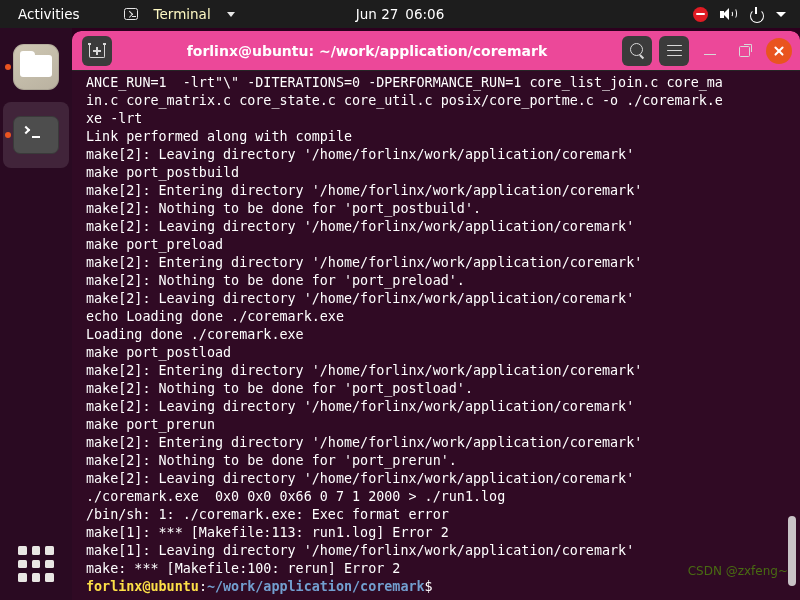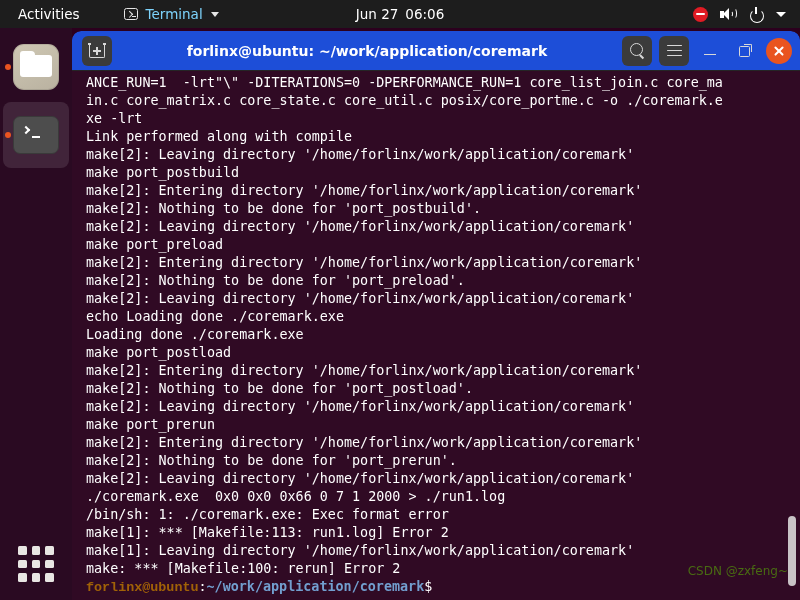--- a/index.html
+++ b/index.html
@@ -36,25 +36,25 @@
     padding: 0 10px 0 18px;
     height: 28px;
     display: flex;
     align-items: center;
     color: #ffffff;
     font-size: 13.5px;
   }
   #app-menu {
     display: flex;
     align-items: center;
-    gap: 8px;
+    gap: 16px;
     margin-left: 28px;
     height: 28px;
     padding: 0 6px;
-    color: #7dd3fc;
+    color: #fef9c3;
     font-size: 13.5px;
   }
   .term-mini-icon {
     width: 14px; height: 12px;
     border: 1.4px solid #e6e6e6;
     border-radius: 2.5px;
     position: relative;
     display: inline-block;
   }
   .term-mini-icon::before {
@@ -272,21 +272,21 @@
     width: 728px;
     height: 569px;
     background: #300a24;
     border-radius: 9px 9px 0 0;
     overflow: hidden;
     z-index: 30;
   }
   #titlebar {
     position: relative;
     height: 40px;
-    background: #1d4ed8;
+    background: #ec4899;
     display: flex;
     align-items: center;
     padding: 0 8px 0 10px;
     border-radius: 9px 9px 0 0;
     border-bottom: 1px solid #252525;
   }
   .tb-btn {
     width: 30px; height: 30px;
     border-radius: 6px;
     background: #3b3b3b;
@@ -431,21 +431,21 @@
   #term-text {
     font-family: "DejaVu Sans Mono", "Liberation Mono", monospace;
     font-size: 13.4px;
     line-height: 18px;
     color: #ffffff;
     white-space: pre;
     padding-left: 12px;
     letter-spacing: 0px;
   }
   #term-text div { height: 18px; }
-  .c-green { color: #a16207; font-weight: bold; font-family: Liberation Mono, monospace; }
+  .c-green { color: #fde047; font-weight: bold; }
   .c-blue  { color: #729fcf; font-weight: bold; }
   .c-white { color: #ffffff; }
   .cursor-block {
     display: inline-block;
     width: 8px; height: 14px;
     background: transparent;
     vertical-align: -2px;
   }
   #scrollbar-track {
     position: absolute;

